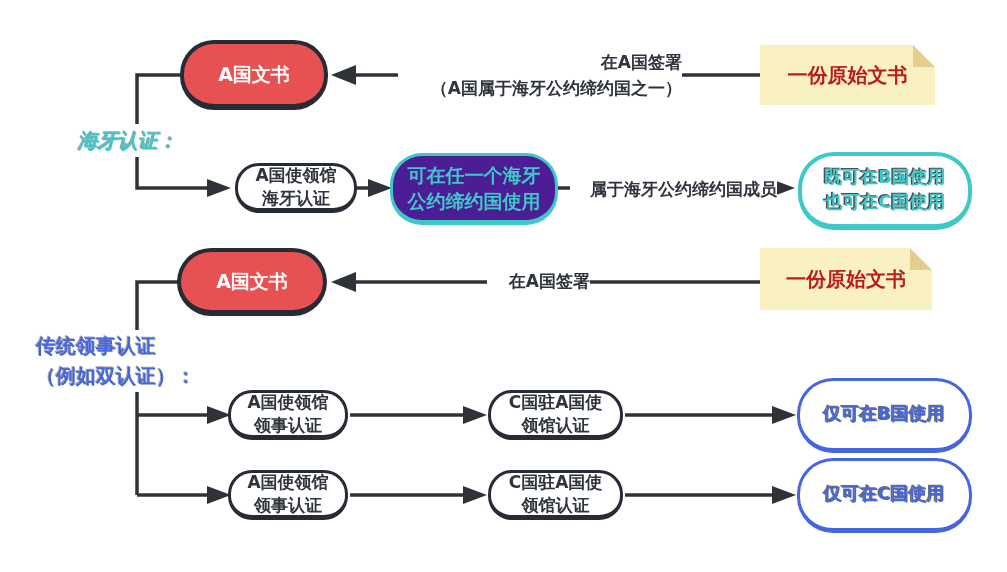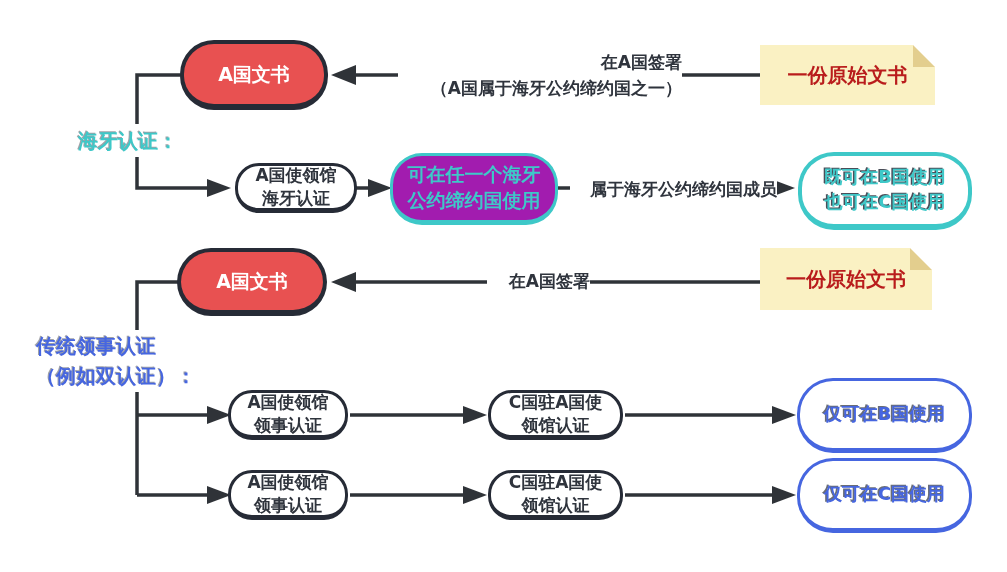--- a/index.html
+++ b/index.html
@@ -23,23 +23,23 @@
     background:#e85151; color:#ffffff;
     border:4px solid #262b36; border-bottom-width:6px;
     border-radius:34px; font-size:19px;
   }
   .white-box {
     background:#ffffff; color:#2f343d;
     border:3px solid #262b36; border-bottom-width:5px;
     border-radius:24px; font-size:17px;
   }
   .teal-box {
-    background:#a21caf; color:#3ec8c8;
+    background:#4c1d95; color:#3ec8c8;
     border:3.5px solid #3ec8c8; border-bottom-width:5px;
-    border-radius:32px; font-size:19px;font-family:Liberation Serif, serif;
+    border-radius:32px; font-size:19px;
   }
   .teal-result {
     background:#ffffff; color:#3ec8c8;
     border:4px solid #3ec8c8; border-bottom-width:6px;
     border-radius:36px; font-size:18px;
     text-shadow:-1.5px -1.5px 0 rgba(42,47,60,0.85);
   }
   .blue-result {
     background:#ffffff; color:#4666e0;
     border:3.5px solid #4666e0; border-bottom-width:5px;
@@ -126,21 +126,21 @@
 
   <div class="note-label" style="left:398px; top:49px; width:284px; height:53px;">
     <span>在A国签署</span>
     <span>（A国属于海牙公约缔约国之一）</span>
   </div>
 
   <div class="sticky" style="left:760px; top:45px; width:175px; height:60px;">
     <span>一份原始文书</span>
   </div>
 
-  <div class="section-label teal" style="left:72px; top:124px; width:123px; height:33px;">
+  <div class="section-label teal" style="left:72px; top:124px; width:123px; height:33px;font-style:italic;">
     <span>海牙认证：</span>
   </div>
 
   <div class="box white-box" style="left:235px; top:163px; width:122px; height:50px;">
     <span>A国使领馆</span>
     <span>海牙认证</span>
   </div>
 
   <div class="box teal-box" style="left:390px; top:153px; width:168px; height:72px;">
     <span>可在任一个海牙</span>

